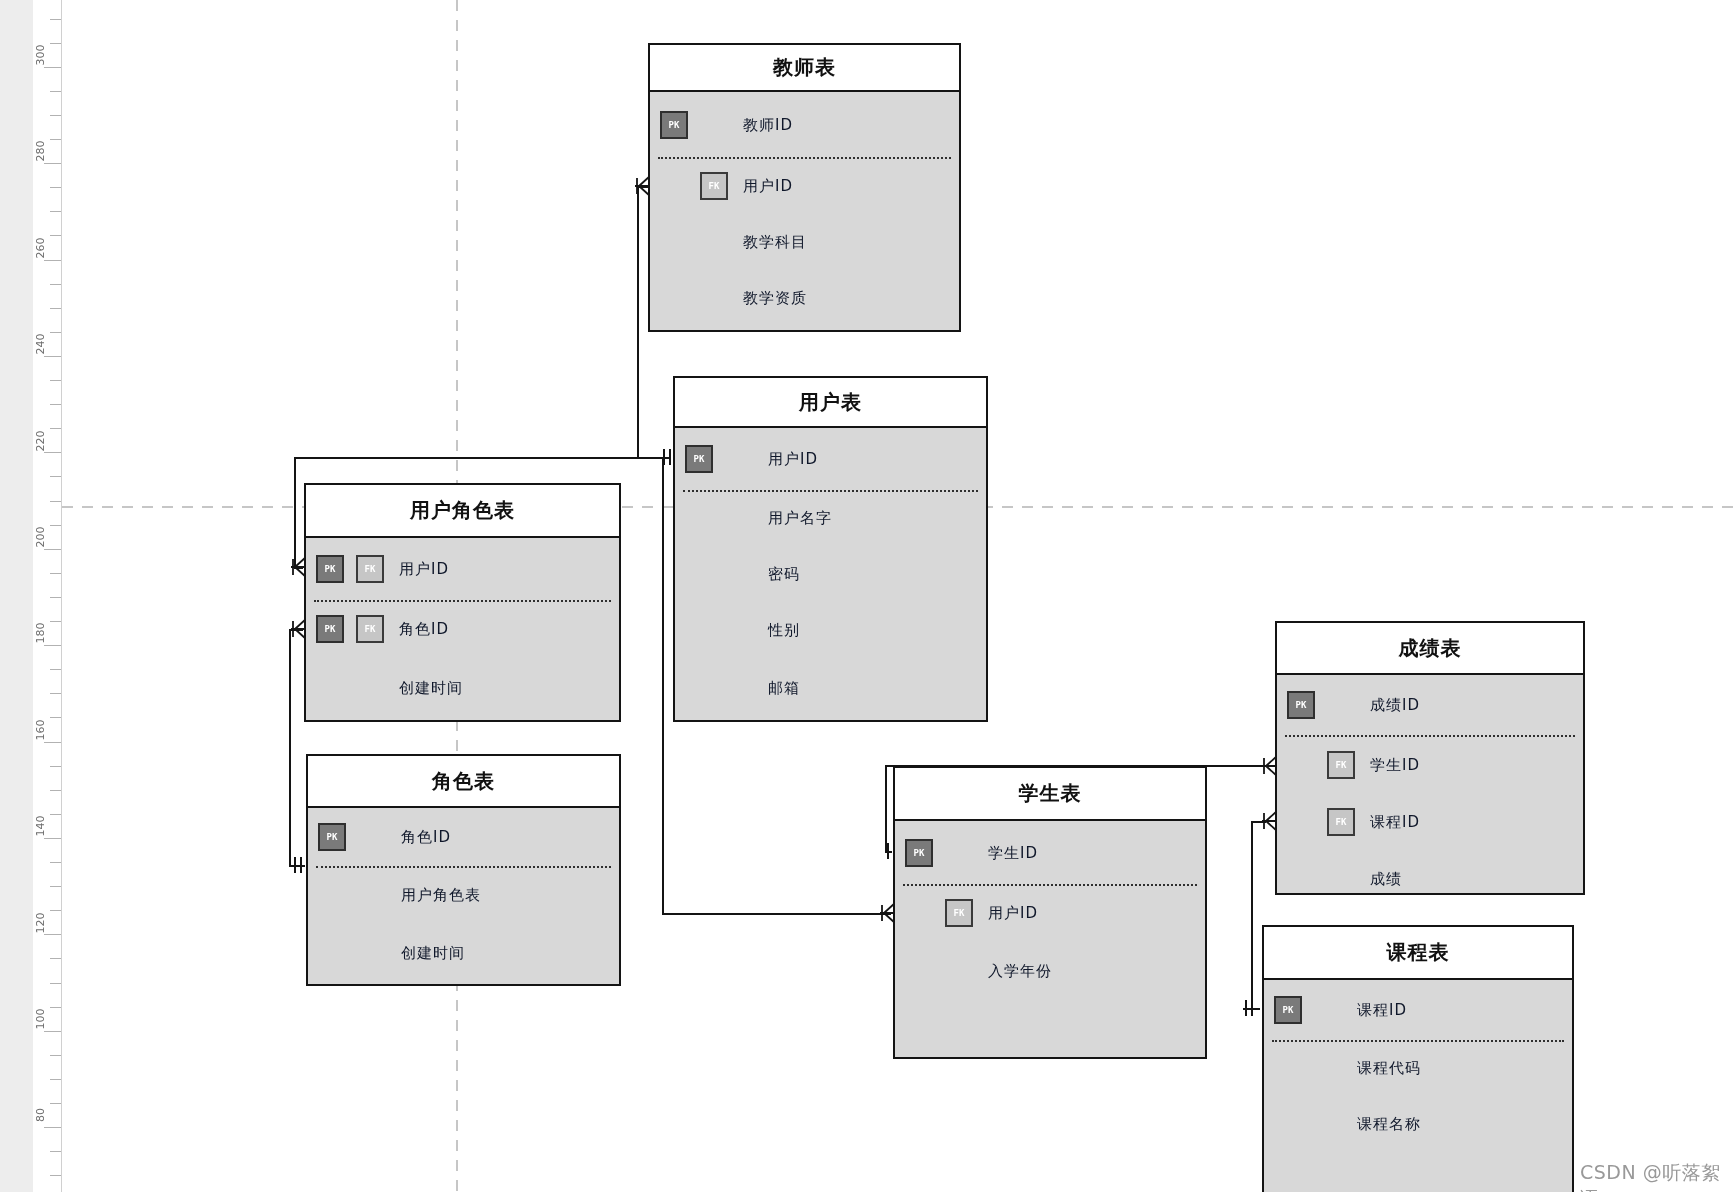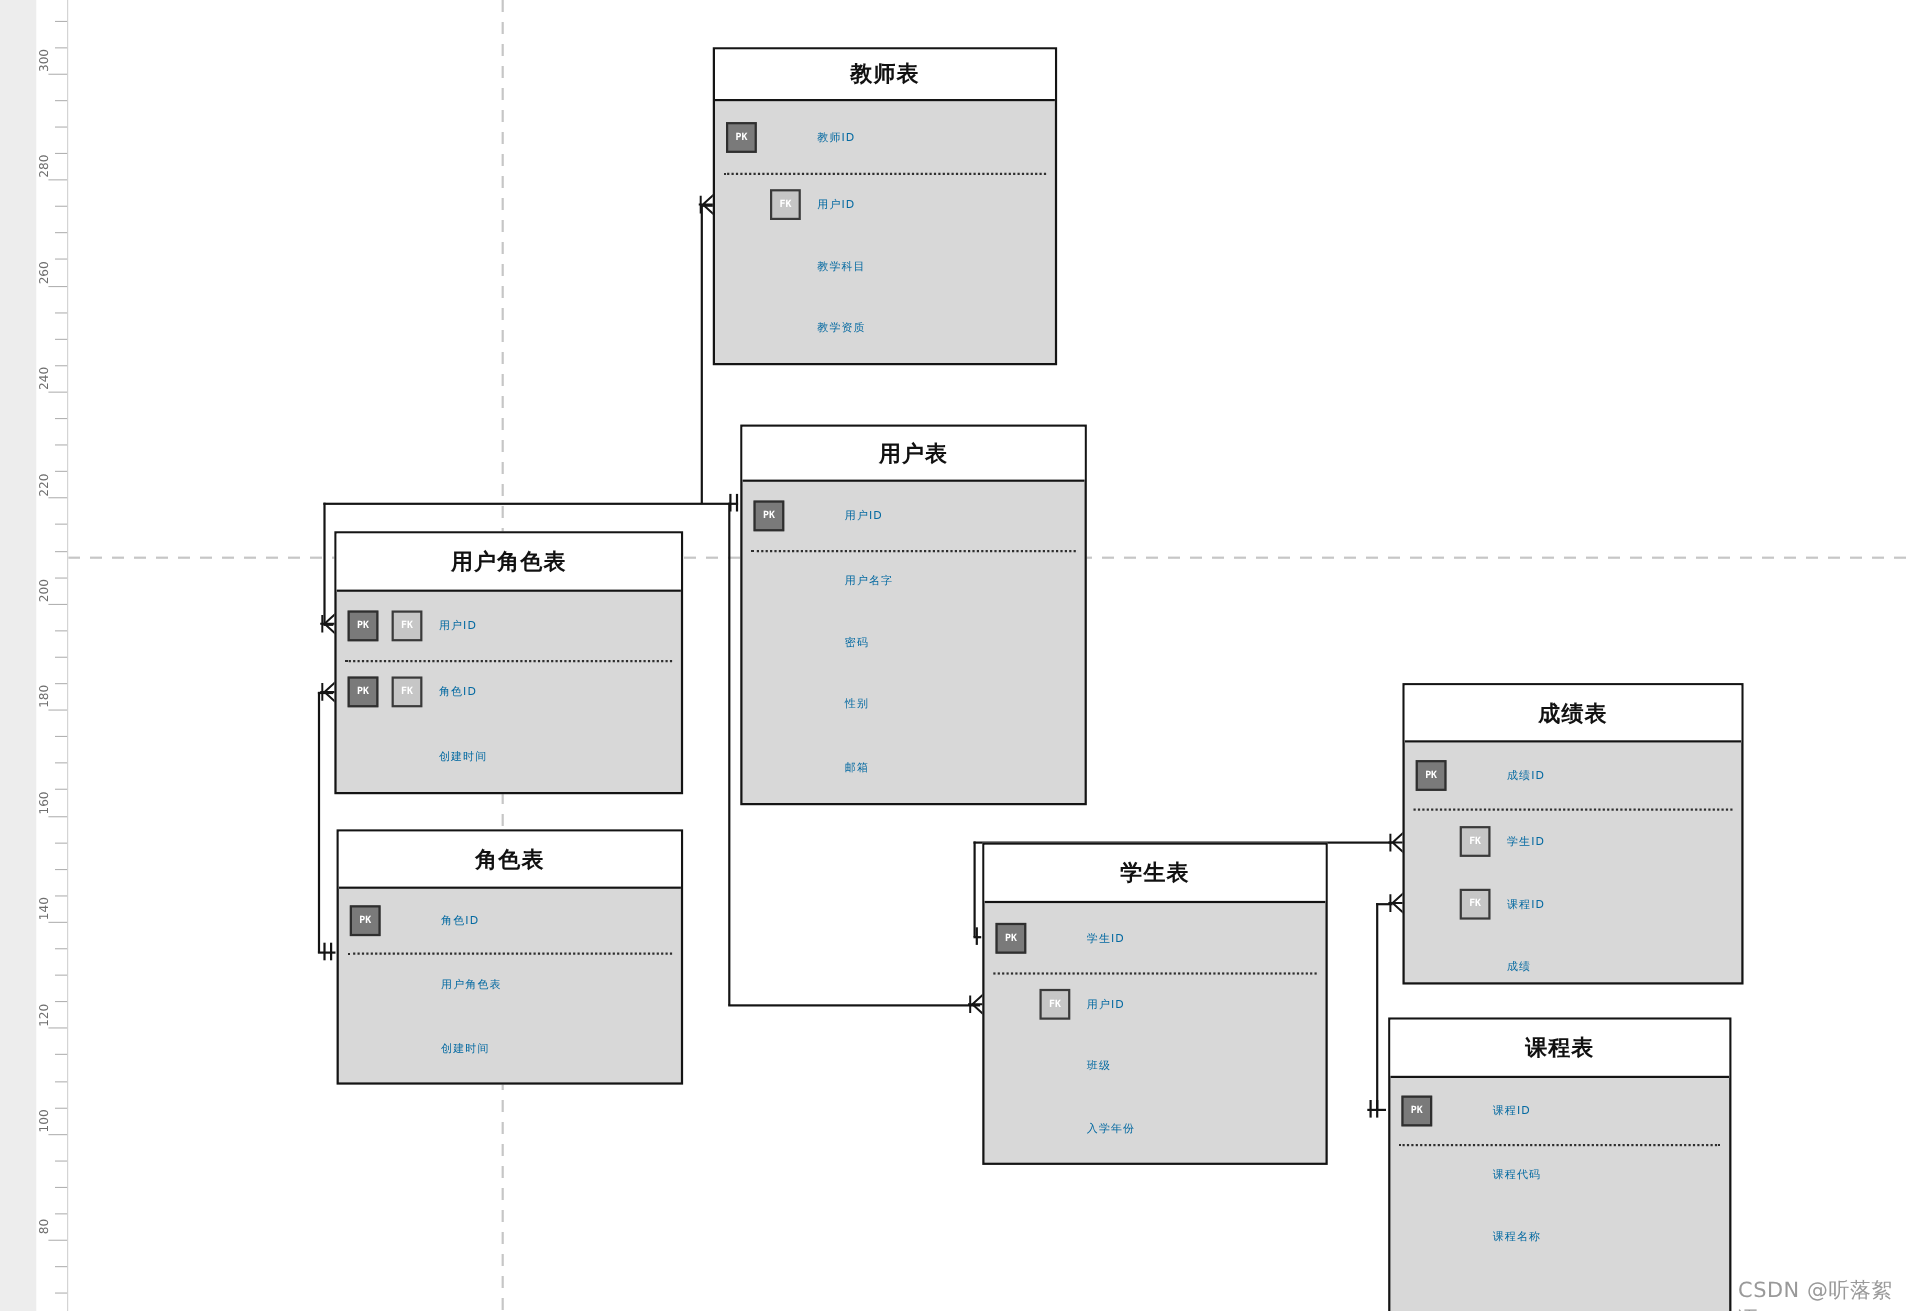--- a/index.html
+++ b/index.html
@@ -21,22 +21,22 @@
   .tbl-title{display:flex;align-items:center;justify-content:center;background:#ffffff;
        border-bottom:2px solid #141414;font-size:20px;font-weight:bold;color:#111;
        box-sizing:border-box;letter-spacing:1px}
   .frow{position:relative}
   .frow .sep{position:absolute;left:8px;right:8px;bottom:-2px;border-top:2px dotted #2e2e2e}
   .badge{position:absolute;top:50%;transform:translateY(-50%);width:28px;height:28px;
        display:flex;align-items:center;justify-content:center;font-size:9px;font-weight:bold;
        color:#fff;box-sizing:border-box;font-family:"DejaVu Sans Mono","Liberation Mono",monospace}
   .badge-pk{background:#7a7a7a;border:2px solid #2f2f2f;left:10px}
   .badge-fk{background:#c6c6c6;border:2px solid #3a3a3a;left:50px}
-  .flabel{position:absolute;left:93px;top:50%;transform:translateY(-50%);font-size:10px;
-       color:#0369a1;letter-spacing:1px;white-space:nowrap}
+  .flabel{position:absolute;left:93px;top:50%;transform:translateY(-50%);font-size:15px;
+       color:#0f172a;letter-spacing:1px;white-space:nowrap}
   
   #ruler{position:absolute;left:0;top:0;width:62px;height:100%;background:#fff;
        border-right:1px solid #d0d0d0;box-sizing:border-box}
   #ruler .lstrip{position:absolute;left:0;top:0;width:33px;height:100%;background:#ededed}
   .rtick{position:absolute;height:1px;background:#b2b2b2}
   .rlabel{position:absolute;color:#6e6e6e;font-size:11px;
        transform:translate(-50%,-50%) rotate(-90deg)}
   #watermark{position:absolute;left:1580px;top:1160px;font-size:19px;color:#999;letter-spacing:.5px}
 </style>
 </head>
@@ -102,21 +102,21 @@
           <div class="badge badge-fk">FK</div>
           <div class="flabel">用户ID</div>
         </div>
         <div class="frow" style="height: 53px;">
           <div class="flabel">教学科目</div>
         </div>
         <div class="frow" style="height: 60px;">
           <div class="flabel">教学资质</div>
         </div>
       </div>
-      <div class="tbl" style="left: 673px; top: 376px; width: 315px; height: 346px; margin-top: 10px;">
+      <div class="tbl" style="left: 673px; top: 376px; width: 315px; height: 346px;">
         <div class="tbl-title" style="height: 50px;">用户表</div>
         <div class="frow" style="height: 62px;">
           <div class="badge badge-pk">PK</div>
           <div class="flabel">用户ID</div>
           <div class="sep"></div>
         </div>
         <div class="frow" style="height: 56px;">
           <div class="flabel">用户名字</div>
         </div>
         <div class="frow" style="height: 56px;">
@@ -163,23 +163,20 @@
       <div class="tbl" style="left: 893px; top: 766px; width: 314px; height: 293px;">
         <div class="tbl-title" style="height: 53px;">学生表</div>
         <div class="frow" style="height: 63px;">
           <div class="badge badge-pk">PK</div>
           <div class="flabel">学生ID</div>
           <div class="sep"></div>
         </div>
         <div class="frow" style="height: 57px;">
           <div class="badge badge-fk">FK</div>
           <div class="flabel">用户ID</div>
-        </div>
-        <div class="frow" style="height: 55px;">
-          <div class="flabel">班级</div>
         </div>
         <div class="frow" style="height: 59px;">
           <div class="flabel">入学年份</div>
         </div>
       </div>
       <div class="tbl" style="left: 1275px; top: 621px; width: 310px; height: 274px;">
         <div class="tbl-title" style="height: 52px;">成绩表</div>
         <div class="frow" style="height: 60px;">
           <div class="badge badge-pk">PK</div>
           <div class="flabel">成绩ID</div>

